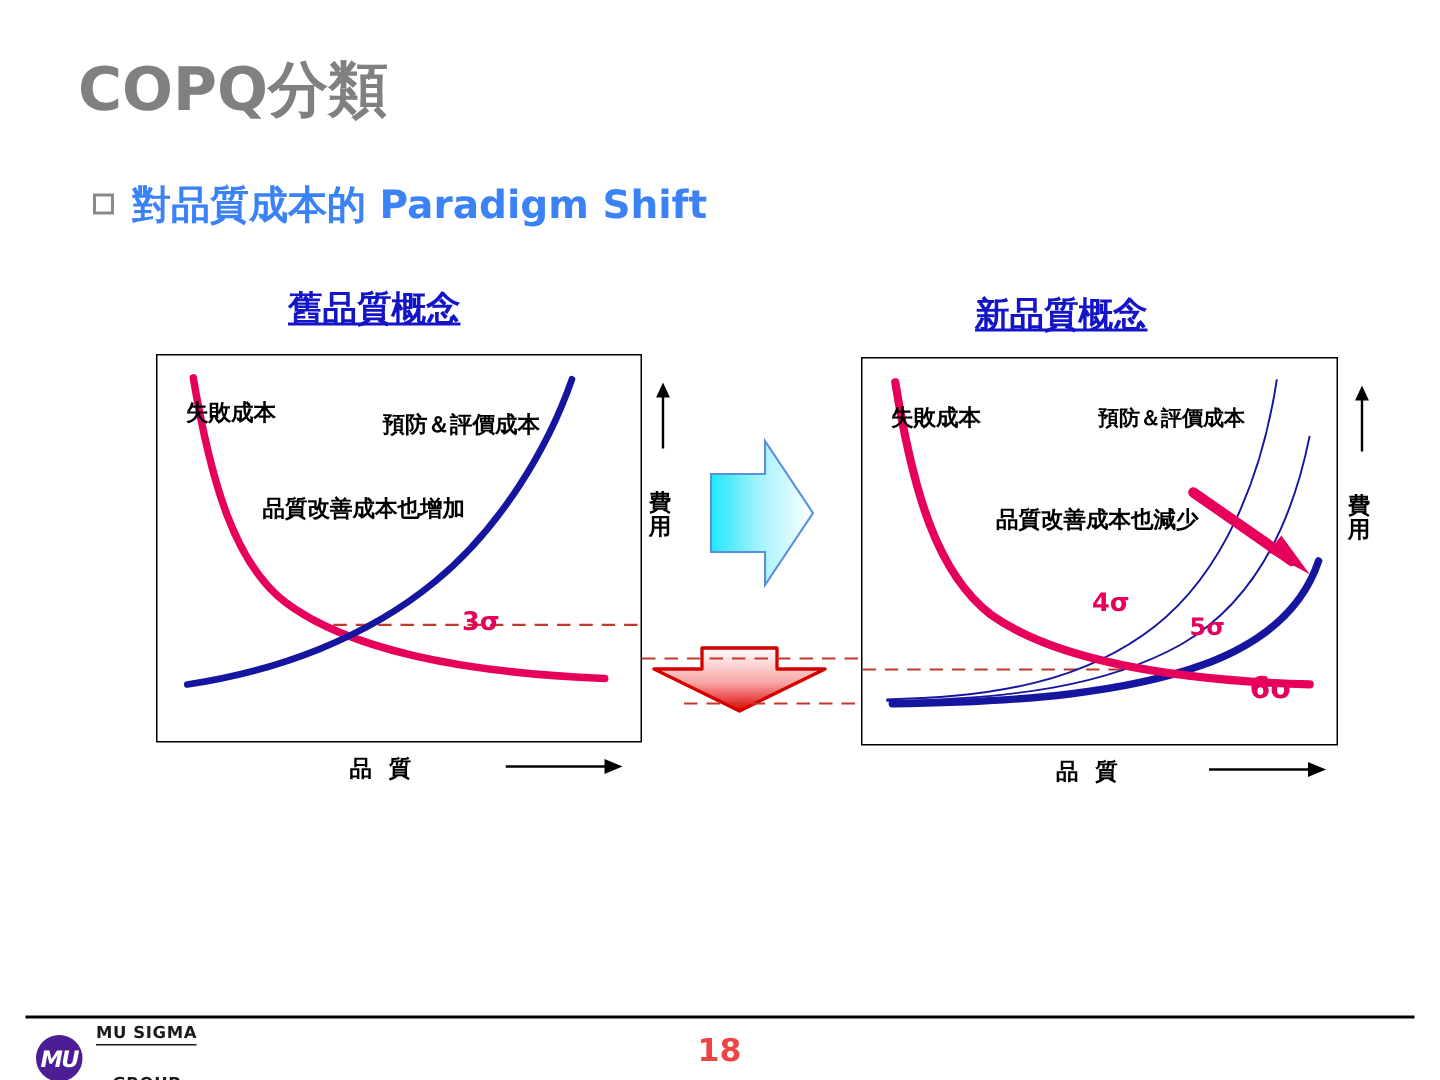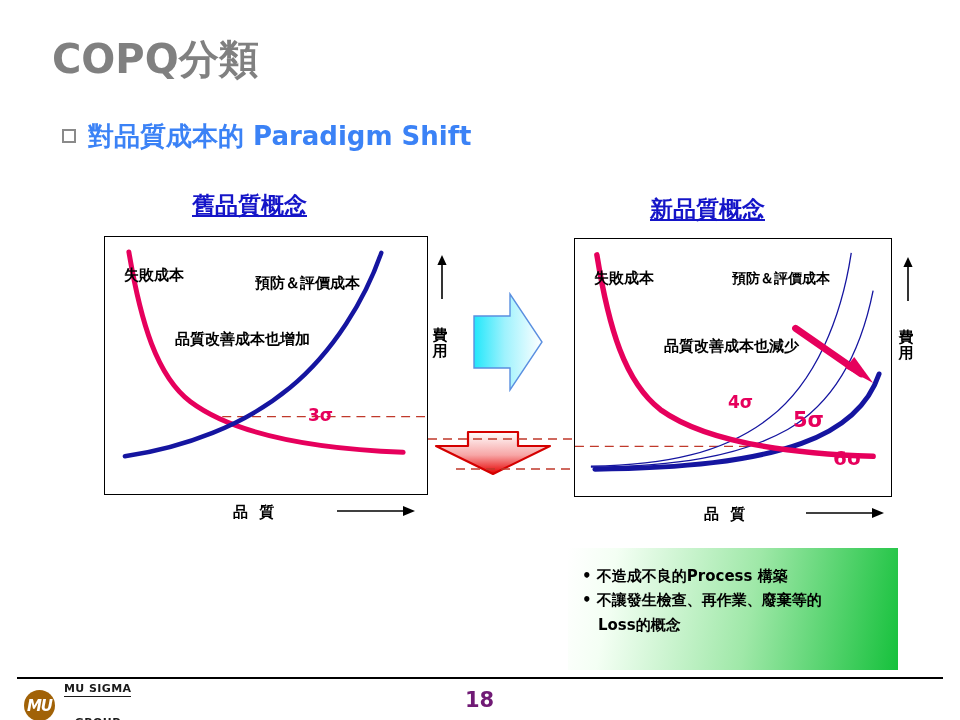--- a/index.html
+++ b/index.html
@@ -85,32 +85,32 @@
   .callout .line.indent { padding-left: 16px; }
 
   
   #footer-rule {
     position: absolute; left: 17px; top: 677px; width: 926px; height: 2px;
     background: #000;
   }
   #logo { position: absolute; left: 24px; top: 683px; display: flex; align-items: center; }
   #logo-mark {
     width: 31px; height: 31px; border-radius: 50%;
-    background: #a16207; color: #fff;
+    background: #4c1d95; color: #fff;
     font-size: 15px; font-weight: bold; font-style: italic;
     display: flex; align-items: center; justify-content: center;
     letter-spacing: -1px;
   }
   #logo-text { margin-left: 9px; color: #1a1a1a; font-size: 11px; font-weight: bold;
                line-height: 1.05; letter-spacing: .4px; }
   #logo-text .l1 { border-bottom: 1.5px solid #1a1a1a; padding-bottom: 1px; }
   #logo-text .l2 { text-align: center; padding-top: 1px; margin-top: 19px; }
   #page-num {
     position: absolute; left: 465px; top: 688px;
-    font-size: 21px; font-weight: bold; color: #701a75; text-align: right;
+    font-size: 21px; font-weight: bold; color: #ef4444; text-align: right;
   }
 </style>
 </head>
 <body>
 
 <div id="slide">
 
   <div id="title">COPQ分類</div>
 
   <div id="subtitle">
@@ -201,21 +201,21 @@
       <g>
         <line x1="222" y1="90" x2="288" y2="136" stroke="#e6005c" stroke-width="7" stroke-linecap="round"></line>
         <polygon points="300,145 272,130 281,119" fill="#e6005c"></polygon>
       </g>
     </svg>
   </div>
   <div class="clabel" style="left:594px; top:269px;">失敗成本</div>
   <div class="clabel" style="left:732px; top:270px; font-size:14px;">預防＆評價成本</div>
   <div class="clabel" style="left:664px; top:337px;">品質改善成本也減少</div>
   <div class="sigma" style="left:728px; top:392px; font-size:17px;">4σ</div>
-  <div class="sigma" style="left:793px; top:408px; font-size:21px;">5σ</div>
+  <div class="sigma" style="left:793px; top:408px; font-size:16px;">5σ</div>
   <div class="sigma" style="left:833px; top:446px; font-size:20px;">6σ</div>
 
   <div class="yarrow" style="left:901px; top:257px;">
     <svg width="14" height="46" viewBox="0 0 14 46">
       <line x1="7" y1="44" x2="7" y2="8" stroke="#000" stroke-width="1.6"></line>
       <polygon points="7,0 2.4,10 11.6,10" fill="#000"></polygon>
     </svg>
   </div>
   <div class="yaxis" style="left:897px; top:330px;">
     <div style="letter-spacing:0; word-break:break-all; width:18px;">費用</div>
@@ -223,25 +223,20 @@
 
   <div class="xaxis" style="left:704px; top:505px;">品 質</div>
   <div class="xarrow" style="left:806px; top:505px;">
     <svg width="78" height="16" viewBox="0 0 78 16">
       <line x1="0" y1="8" x2="68" y2="8" stroke="#000" stroke-width="1.6"></line>
       <polygon points="78,8 66,3 66,13" fill="#000"></polygon>
     </svg>
   </div>
 
 
-  <div class="callout" id="callout-right">
-    <div class="line">• 不造成不良的Process 構築</div>
-    <div class="line">• 不讓發生檢查、再作業、廢棄等的</div>
-    <div class="line indent">Loss的概念</div>
-  </div>
 
   <div id="footer-rule"></div>
   <div id="logo">
     <div id="logo-mark">MU</div>
     <div id="logo-text">
       <div class="l1">MU SIGMA</div>
       <div class="l2">GROUP</div>
     </div>
   </div>
   <div id="page-num">18</div>

